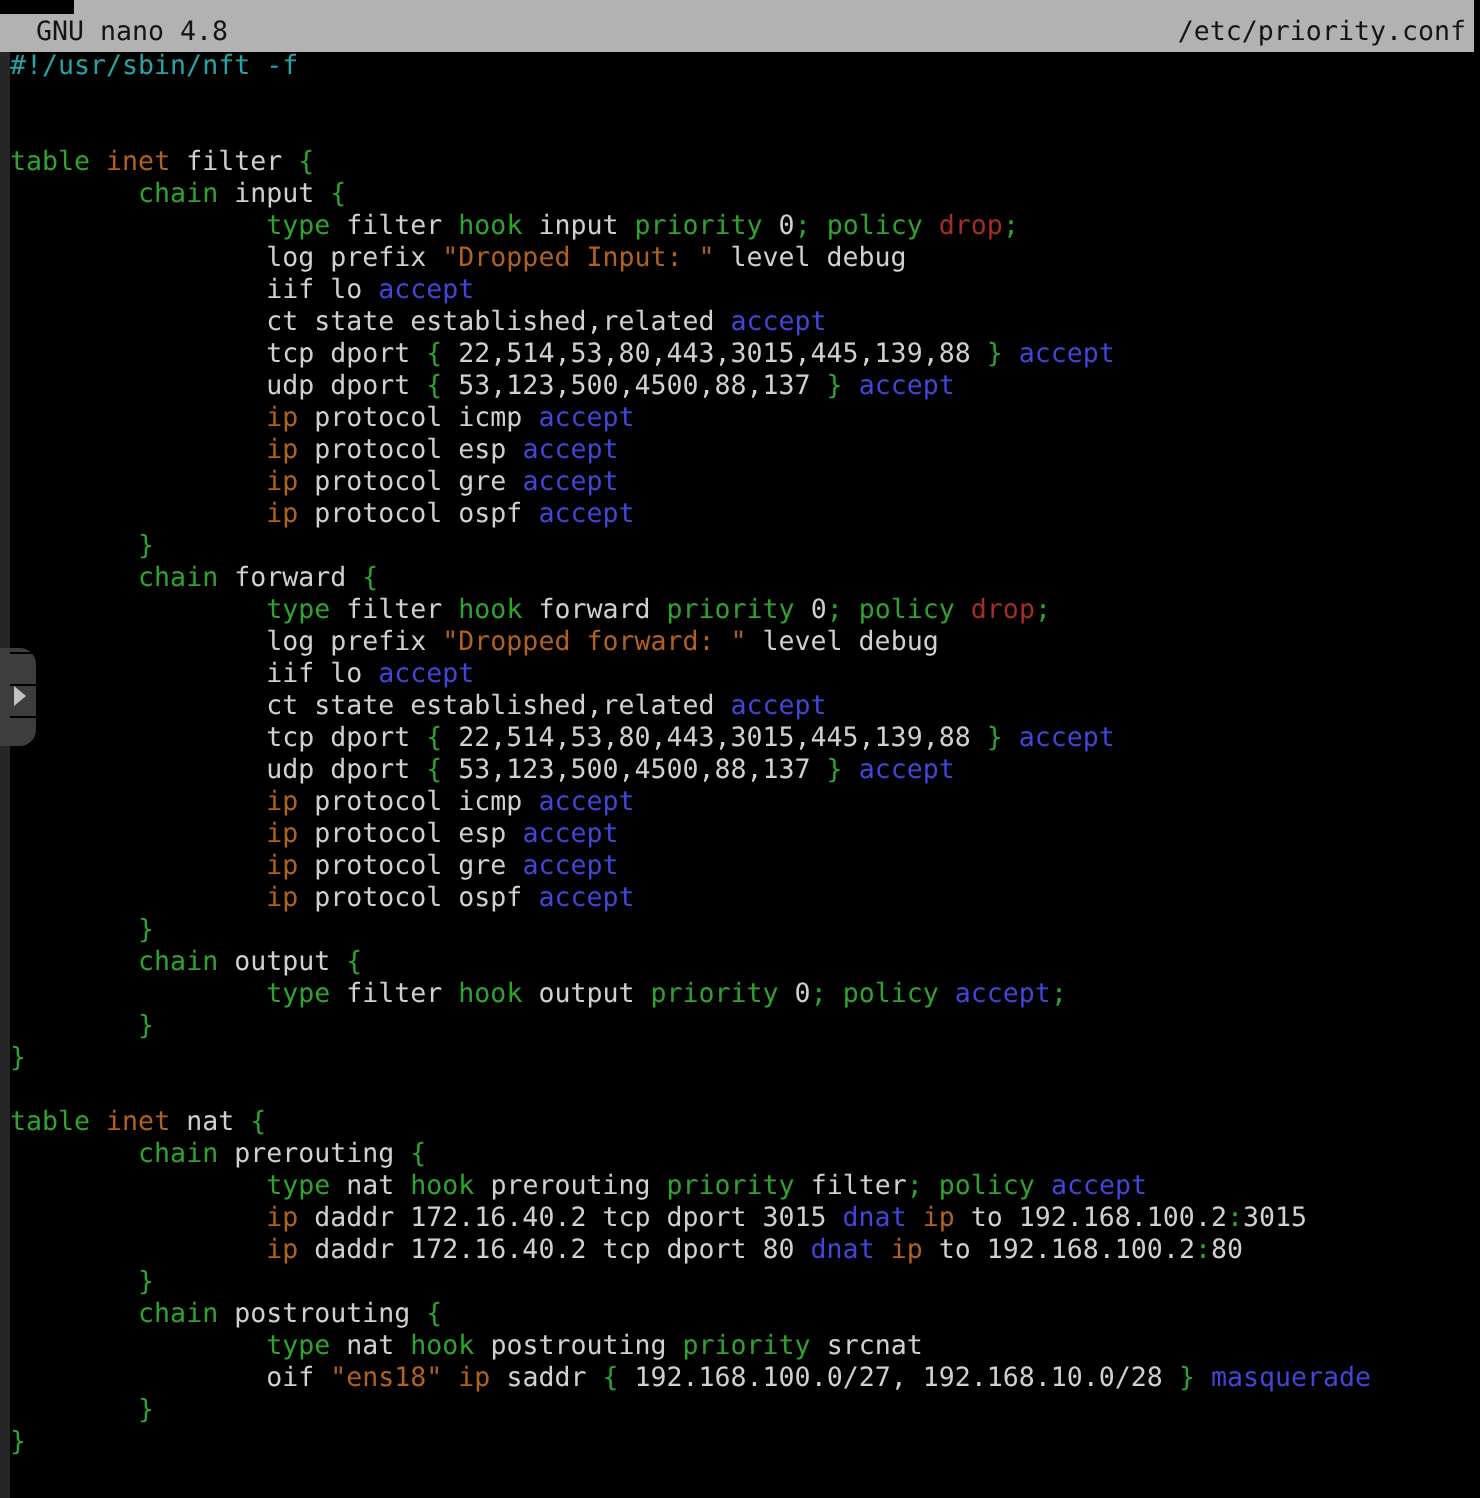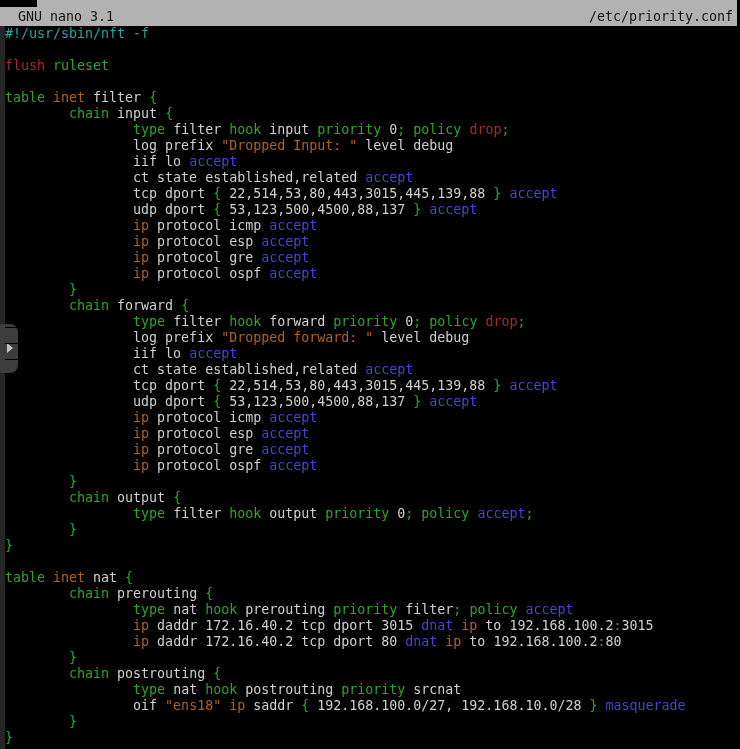--- a/index.html
+++ b/index.html
@@ -69,36 +69,35 @@
     white-space: pre;
     text-decoration: underline;
   }
 </style>
 </head>
 <body>
 
 <div class="screen" style="background: rgb(0, 0, 0);">
 
   <div class="titlebar" style="background: rgb(178, 178, 178); color: rgb(20, 20, 20);">
-    <span class="app">GNU nano 3.1</span>
+    <span class="app">GNU nano 4.8</span>
     <span class="file">/etc/priority.conf</span>
   </div>
 
   <div class="notch"></div>
 
   <div class="left-strip" style="background: rgb(38, 38, 38);"></div>
 
   <div class="side-tab" style="background: rgb(61, 61, 61);">
     <span class="tri"></span>
   </div>
 
   <div class="editor">
       <div class="line"><span style="color: rgb(39, 163, 163);">#!/usr/sbin/nft -f</span></div>
       <div class="line"></div>
-      <div class="line"><span style="color: rgb(166, 43, 43);">flush</span><span style="color: rgb(208, 208, 208);"> </span><span style="color: rgb(47, 163, 47);">ruleset</span></div>
       <div class="line"></div>
       <div class="line"><span style="color: rgb(47, 163, 47);">table</span><span style="color: rgb(208, 208, 208);"> </span><span style="color: rgb(178, 97, 31);">inet</span><span style="color: rgb(208, 208, 208);"> filter </span><span style="color: rgb(47, 163, 47);">{</span></div>
       <div class="line"><span style="color: rgb(208, 208, 208);">        </span><span style="color: rgb(47, 163, 47);">chain</span><span style="color: rgb(208, 208, 208);"> input </span><span style="color: rgb(47, 163, 47);">{</span></div>
       <div class="line"><span style="color: rgb(208, 208, 208);">                </span><span style="color: rgb(47, 163, 47);">type</span><span style="color: rgb(208, 208, 208);"> filter </span><span style="color: rgb(47, 163, 47);">hook</span><span style="color: rgb(208, 208, 208);"> input </span><span style="color: rgb(47, 163, 47);">priority</span><span style="color: rgb(208, 208, 208);"> 0</span><span style="color: rgb(47, 163, 47);">;</span><span style="color: rgb(208, 208, 208);"> </span><span style="color: rgb(47, 163, 47);">policy</span><span style="color: rgb(208, 208, 208);"> </span><span style="color: rgb(166, 43, 43);">drop</span><span style="color: rgb(47, 163, 47);">;</span></div>
       <div class="line"><span style="color: rgb(208, 208, 208);">                log prefix </span><span style="color: rgb(178, 97, 31);">"Dropped Input: "</span><span style="color: rgb(208, 208, 208);"> level debug</span></div>
       <div class="line"><span style="color: rgb(208, 208, 208);">                iif lo </span><span style="color: rgb(68, 68, 217);">accept</span></div>
       <div class="line"><span style="color: rgb(208, 208, 208);">                ct state established,related </span><span style="color: rgb(68, 68, 217);">accept</span></div>
       <div class="line"><span style="color: rgb(208, 208, 208);">                tcp dport </span><span style="color: rgb(47, 163, 47);">{</span><span style="color: rgb(208, 208, 208);"> 22,514,53,80,443,3015,445,139,88 </span><span style="color: rgb(47, 163, 47);">}</span><span style="color: rgb(208, 208, 208);"> </span><span style="color: rgb(68, 68, 217);">accept</span></div>
       <div class="line"><span style="color: rgb(208, 208, 208);">                udp dport </span><span style="color: rgb(47, 163, 47);">{</span><span style="color: rgb(208, 208, 208);"> 53,123,500,4500,88,137 </span><span style="color: rgb(47, 163, 47);">}</span><span style="color: rgb(208, 208, 208);"> </span><span style="color: rgb(68, 68, 217);">accept</span></div>
       <div class="line"><span style="color: rgb(208, 208, 208);">                </span><span style="color: rgb(178, 97, 31);">ip</span><span style="color: rgb(208, 208, 208);"> protocol icmp </span><span style="color: rgb(68, 68, 217);">accept</span></div>

